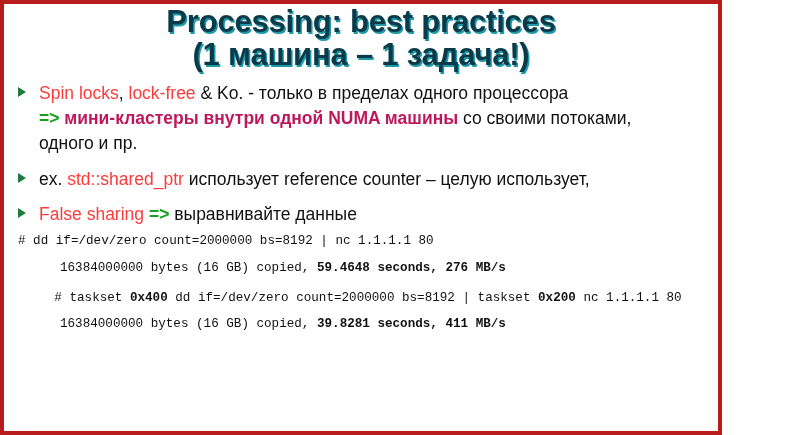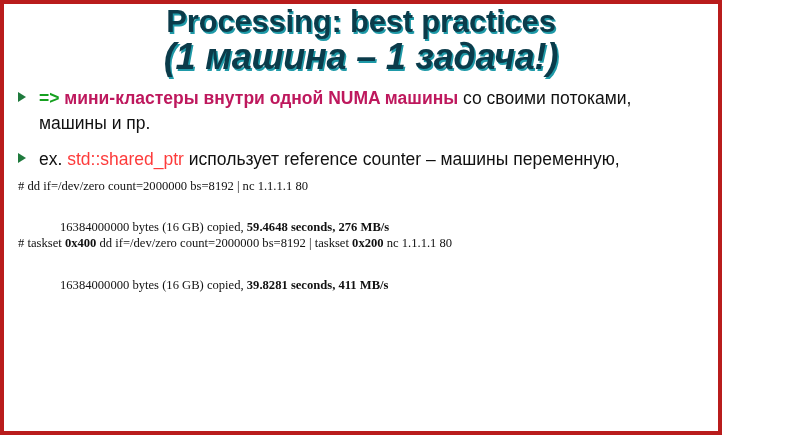--- a/index.html
+++ b/index.html
@@ -30,22 +30,21 @@
     font-family: "Liberation Sans", sans-serif;
     font-weight: bold;
     font-size: 31px;
     color: #0b3b4a;
     letter-spacing: -0.2px;
     text-shadow: 1.5px 1.5px 0 #1f9aa8;
     white-space: nowrap;
   }
   .title-line.line1 { font-size: 31px; }
   .title-line.line2 {
-    font-style: italic;
-    font-size: 36px;
+    font-size: 31px;
     margin-top: 2px;
   }
 
   
   .bullets {
     margin-top: 11px;
     padding-left: 12px;
   }
   .bullet-row {
     position: relative;
@@ -67,48 +66,53 @@
   }
   .ln { display: block; white-space: nowrap; }
 
   .red   { color: #fd3b3b; }
   .green { color: #16a020; font-weight: bold; }
   .b     { font-weight: bold; color: #be185d; }
 
   
   .term {
     margin-top: 7px;
-    font-family: Liberation Serif, serif;
+    font-family: Liberation Mono, monospace;
     font-size: 12.6px;
     color: #111111;
     line-height: 1.25;
     white-space: pre;
   }
   .term-cmd { margin-left: 14px; }
-  .term-out { margin-left: 56px; margin-top: 26px; }
-  .term-gap { margin-top: 0; }
+  .term-out { margin-left: 56px; margin-top: 11px; }
+  .term-gap { margin-top: 14px; text-align: center; }
   .mb { font-weight: bold; }
 </style>
 </head>
 <body>
 
 <div id="slide">
 
   <div class="title-block">
     <div class="title-line line1">Processing: best practices</div>
     <div class="title-line line2">(1 машина – 1 задача!)</div>
   </div>
 
   <div class="bullets" id="bullets">
       <div class="bullet-row">
         <span class="bullet-marker"></span>
+        <span class="ln"><span class="red">Spin locks</span><span>, </span><span class="red">lock-free</span><span> &amp; Ko. - только в пределах одного процессора</span></span>
         <span class="ln"><span class="green">=&gt;</span><span> </span><span class="b">мини-кластеры внутри одной NUMA машины</span><span> со своими потоками,</span></span>
-        <span class="ln"><span>машины и пр.</span></span>
+        <span class="ln"><span>одного и пр.</span></span>
       </div>
       <div class="bullet-row">
         <span class="bullet-marker"></span>
-        <span class="ln"><span>ex. </span><span class="red">std::shared_ptr</span><span> использует reference counter – машины переменную,</span></span>
+        <span class="ln"><span>ex. </span><span class="red">std::shared_ptr</span><span> использует reference counter – целую использует,</span></span>
+      </div>
+      <div class="bullet-row">
+        <span class="bullet-marker"></span>
+        <span class="ln"><span class="red">False sharing</span><span> </span><span class="green">=&gt;</span><span> выравнивайте данные</span></span>
       </div>
     </div>
 
   <div class="term" id="terminal"><div class="term-cmd"><span># dd if=/dev/zero count=2000000 bs=8192 | nc 1.1.1.1 80</span></div><div class="term-out"><span>16384000000 bytes (16 GB) copied, </span><span class="mb">59.4648 seconds, 276 MB/s</span></div><div class="term-cmd term-gap"><span># taskset </span><span class="mb">0x400</span><span> dd if=/dev/zero count=2000000 bs=8192 | taskset </span><span class="mb">0x200</span><span> nc 1.1.1.1 80</span></div><div class="term-out"><span>16384000000 bytes (16 GB) copied, </span><span class="mb">39.8281 seconds, 411 MB/s</span></div></div>
 
 </div>
 
 </body></html>

